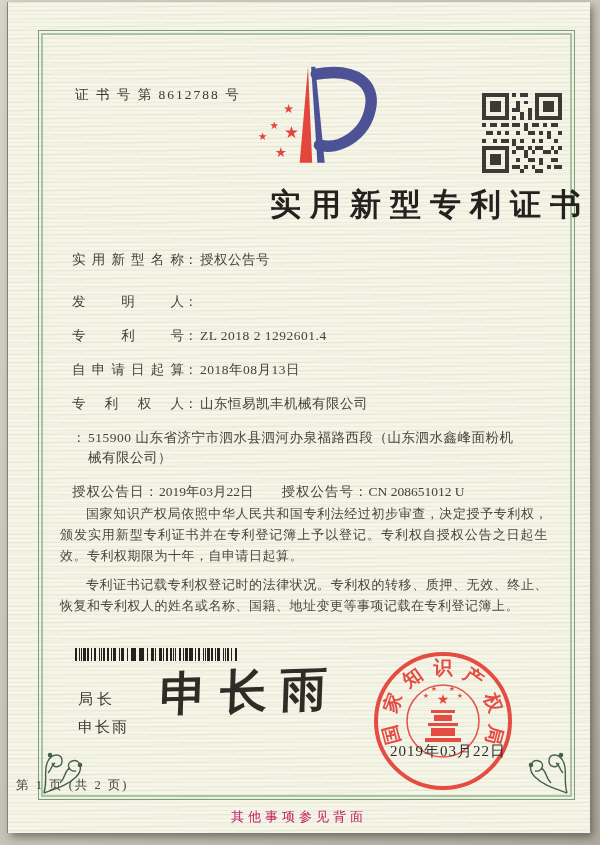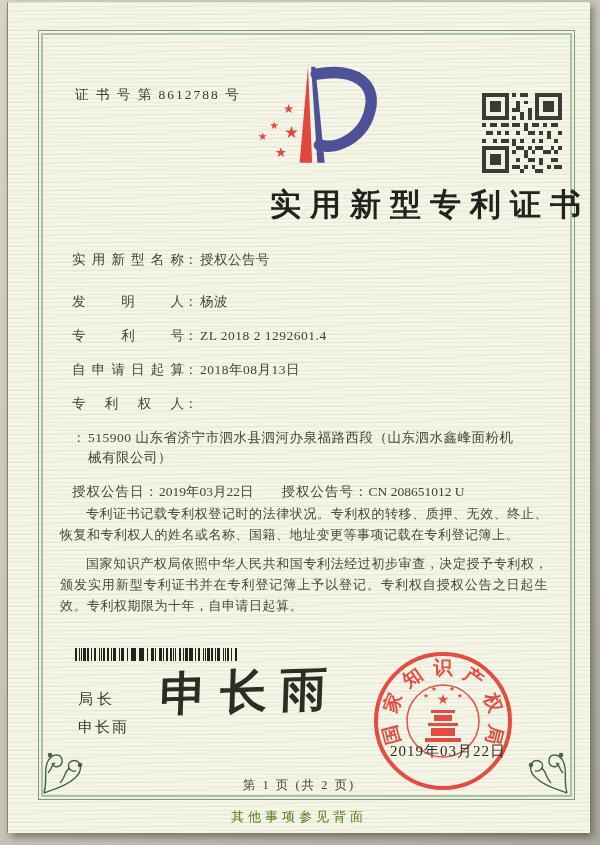--- a/index.html
+++ b/index.html
@@ -58,22 +58,22 @@
   .autograph{
     position:absolute;left:152px;top:658px;width:210px;
     font-size:47px;font-weight:600;letter-spacing:13px;color:#2e2c26;
     transform:rotate(-2deg) skewX(-4deg);white-space:nowrap;
   }
   .seal{position:absolute;left:352px;top:636px;width:166px;height:166px;}
   .seal-date{
     position:absolute;left:356px;top:740px;width:168px;text-align:center;
     font-size:15px;letter-spacing:1px;color:#2f2d28;z-index:5;
   }
-  .page-info{position:absolute;left:0;right:0;top:775px;text-align:center;font-size:12.5px;letter-spacing:2px;color:#45433a;}
-  .back-note{position:absolute;left:0;right:0;top:806px;text-align:center;font-size:13px;letter-spacing:4px;color:#4d7c0f;}
+  .page-info{position:absolute;left:0;right:0;top:775px;text-align:left;font-size:12.5px;letter-spacing:2px;color:#45433a;padding-left:8px;}
+  .back-note{position:absolute;left:0;right:0;top:806px;text-align:center;font-size:13px;letter-spacing:4px;color:#be185d;}
   .orn{position:absolute;width:72px;height:72px;}
   .orn-bl{left:31px;top:723px;}
   .orn-br{left:492px;top:723px;transform:scaleX(-1);}
 </style>
 </head>
 <body>
 
 <div class="paper">
 
   <div class="frame"></div>
@@ -116,55 +116,55 @@
 
   <div class="fields">
     <div class="frow first">
       <span class="lbl">实用新型名称</span>
       <span class="colon">：</span>
       <span class="val">授权公告号</span>
     </div>
     <div class="frow">
       <span class="lbl">发明人</span>
       <span class="colon">：</span>
-      <span class="val">杨波</span>
     </div>
     <div class="frow">
       <span class="lbl">专利号</span>
       <span class="colon">：</span>
       <span class="val">ZL 2018 2 1292601.4</span>
     </div>
     <div class="frow">
       <span class="lbl">自申请日起算</span>
       <span class="colon">：</span>
       <span class="val">2018年08月13日</span>
     </div>
     <div class="frow">
       <span class="lbl">专利权人</span>
       <span class="colon">：</span>
+      <span class="val">山东恒易凯丰机械有限公司</span>
     </div>
     <div class="frow">
       <span class="colon">：</span>
       <span class="val">515900 山东省济宁市泗水县泗河办泉福路西段（山东泗水鑫峰面粉机械有限公司）</span>
     </div>
     <div class="grant">
       <span class="g">
         <span class="lbl2">授权公告日：</span>
         <span>2019年03月22日</span>
       </span>
       <span class="g g2">
         <span class="lbl2">授权公告号：</span>
         <span>CN 208651012 U</span>
       </span>
     </div>
   </div>
 
   <div class="paras">
+    <p>国家知识产权局依照中华人民共和国专利法经过初步审查，决定授予专利权，颁发实用新型专利证书并在专利登记簿上予以登记。专利权自授权公告之日起生效。专利权期限为十年，自申请日起算。</p>
     <p>专利证书记载专利权登记时的法律状况。专利权的转移、质押、无效、终止、恢复和专利权人的姓名或名称、国籍、地址变更等事项记载在专利登记簿上。</p>
-    <p>国家知识产权局依照中华人民共和国专利法经过初步审查，决定授予专利权，颁发实用新型专利证书并在专利登记簿上予以登记。专利权自授权公告之日起生效。专利权期限为十年，自申请日起算。</p>
   </div>
 
   <div class="barcode"></div>
 
   <div class="sig-role">局长</div>
   <div class="sig-name">申长雨</div>
   <div class="autograph">申长雨</div>
 
   <svg class="seal" viewBox="0 0 166 166">
     <circle cx="83" cy="83" r="67" fill="none" stroke="#e23b31" stroke-width="4" opacity=".9"></circle>

